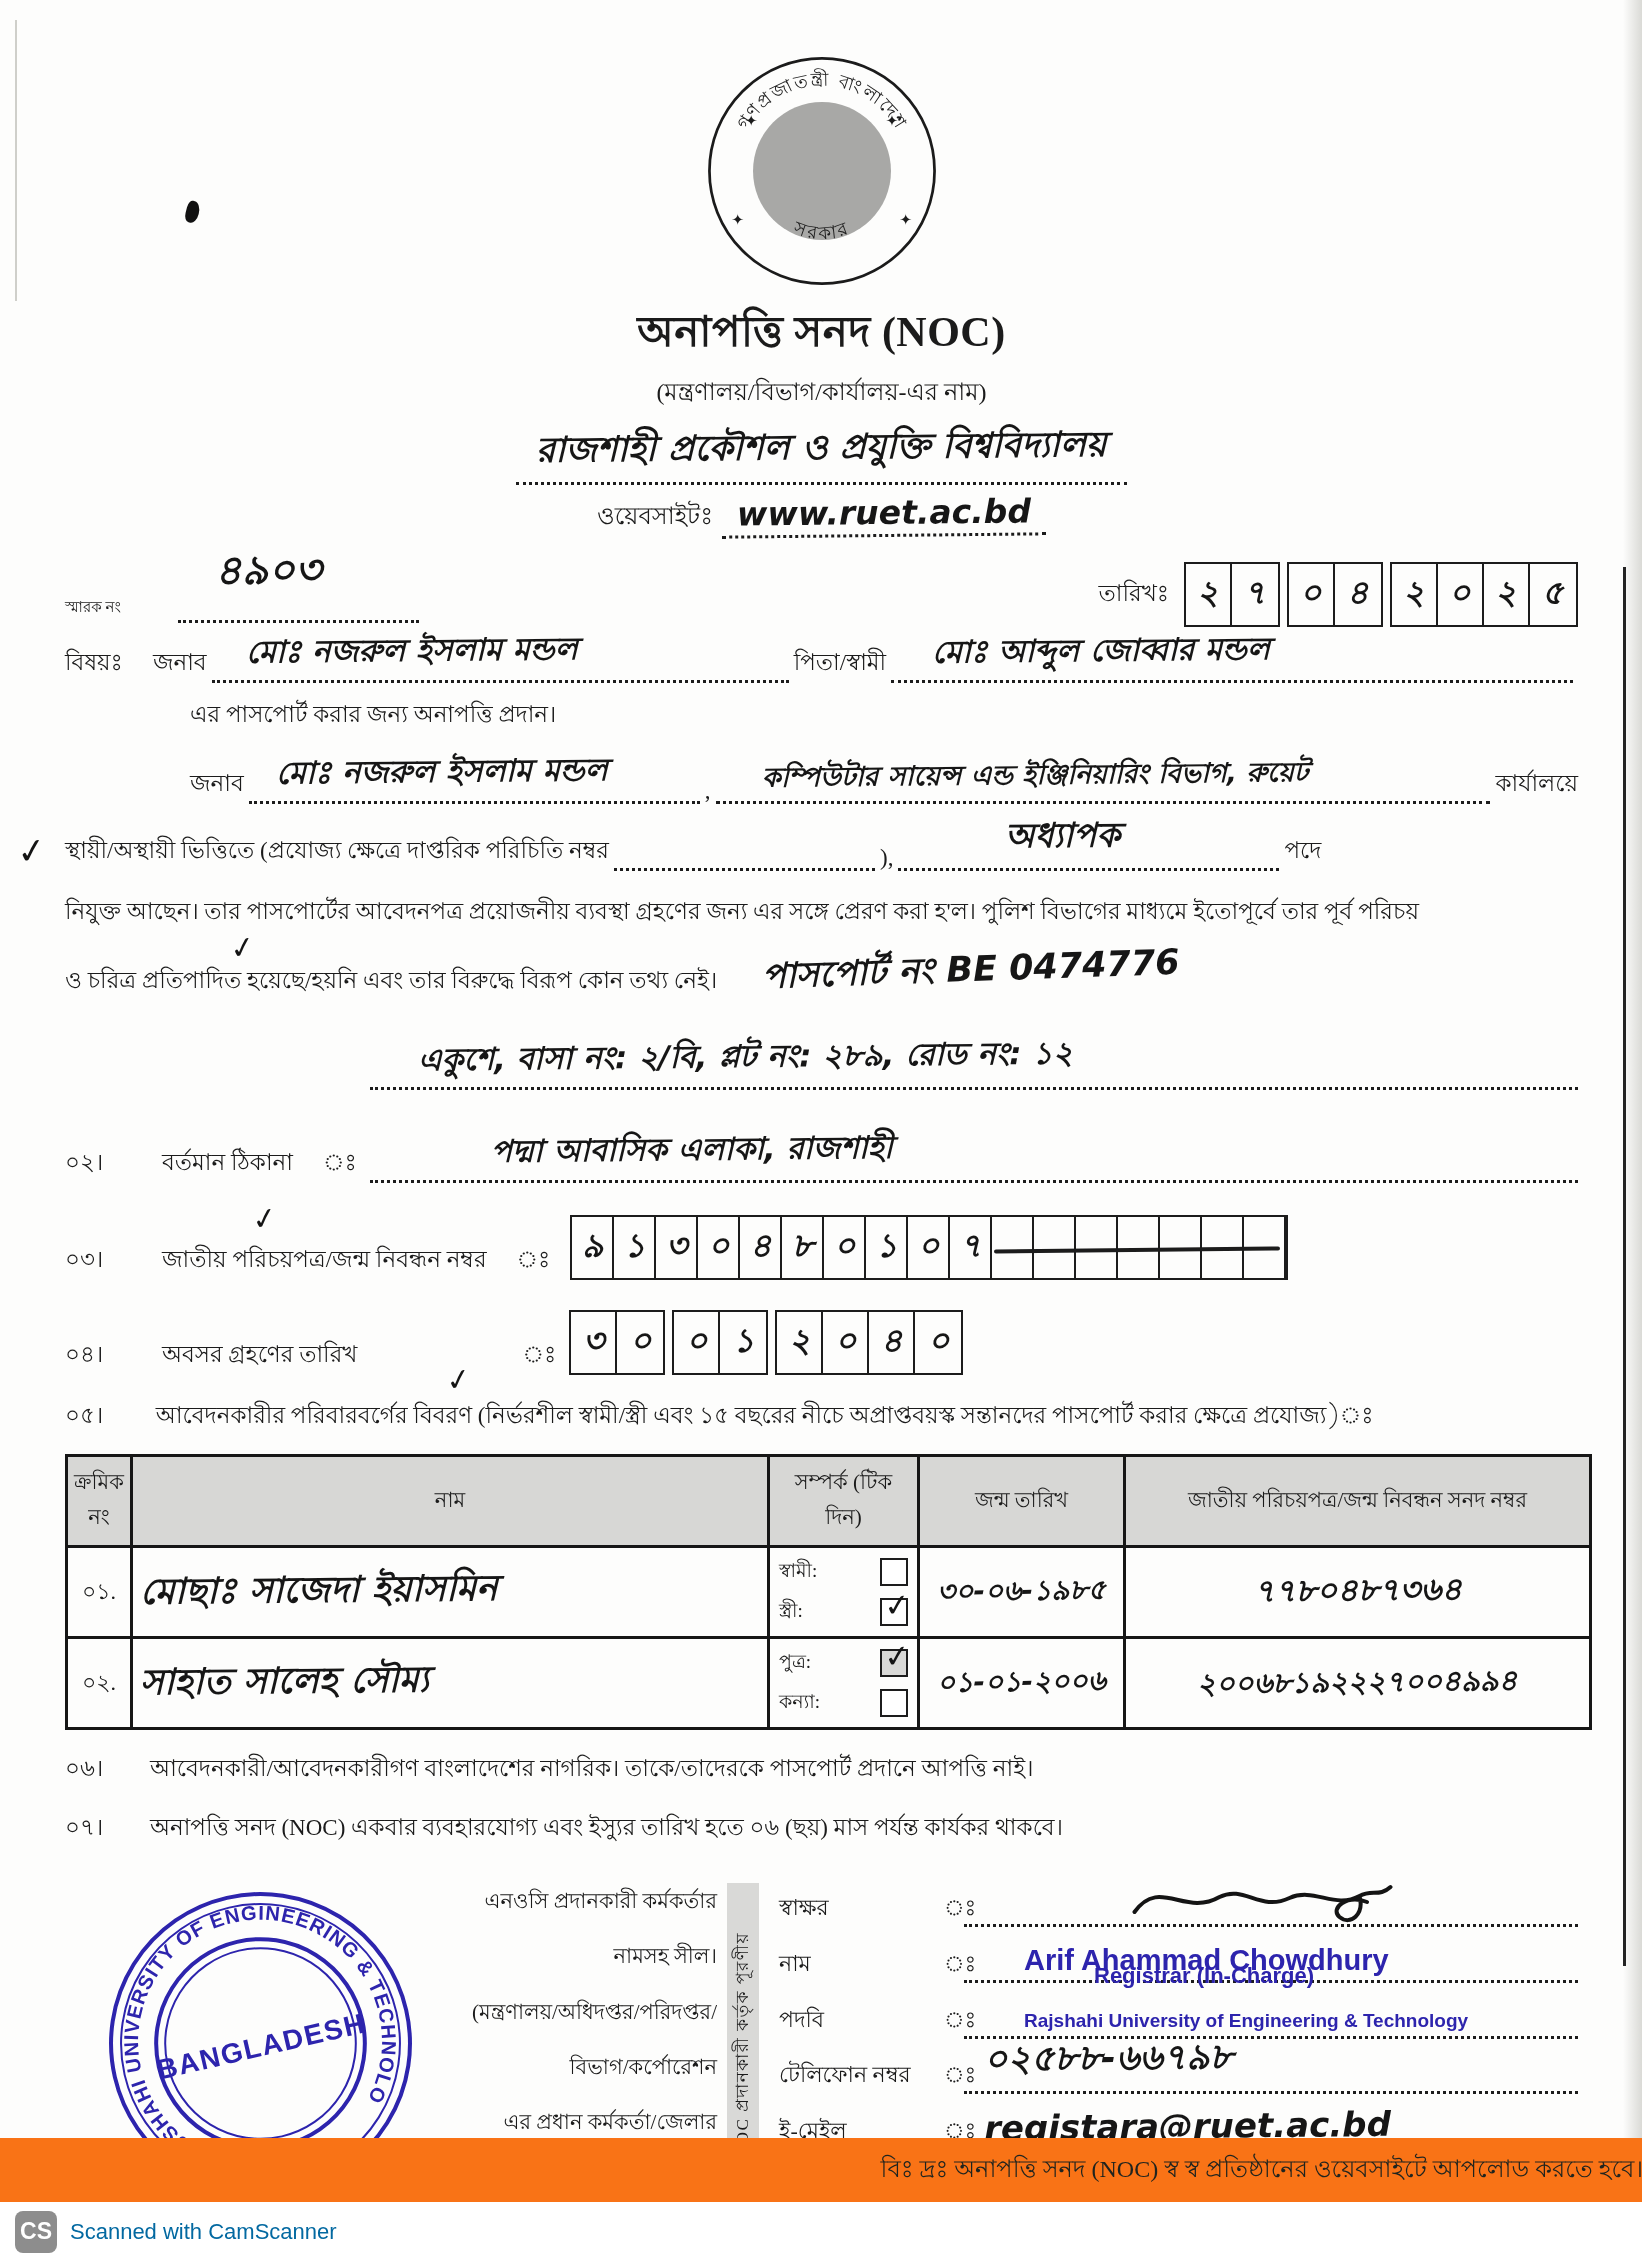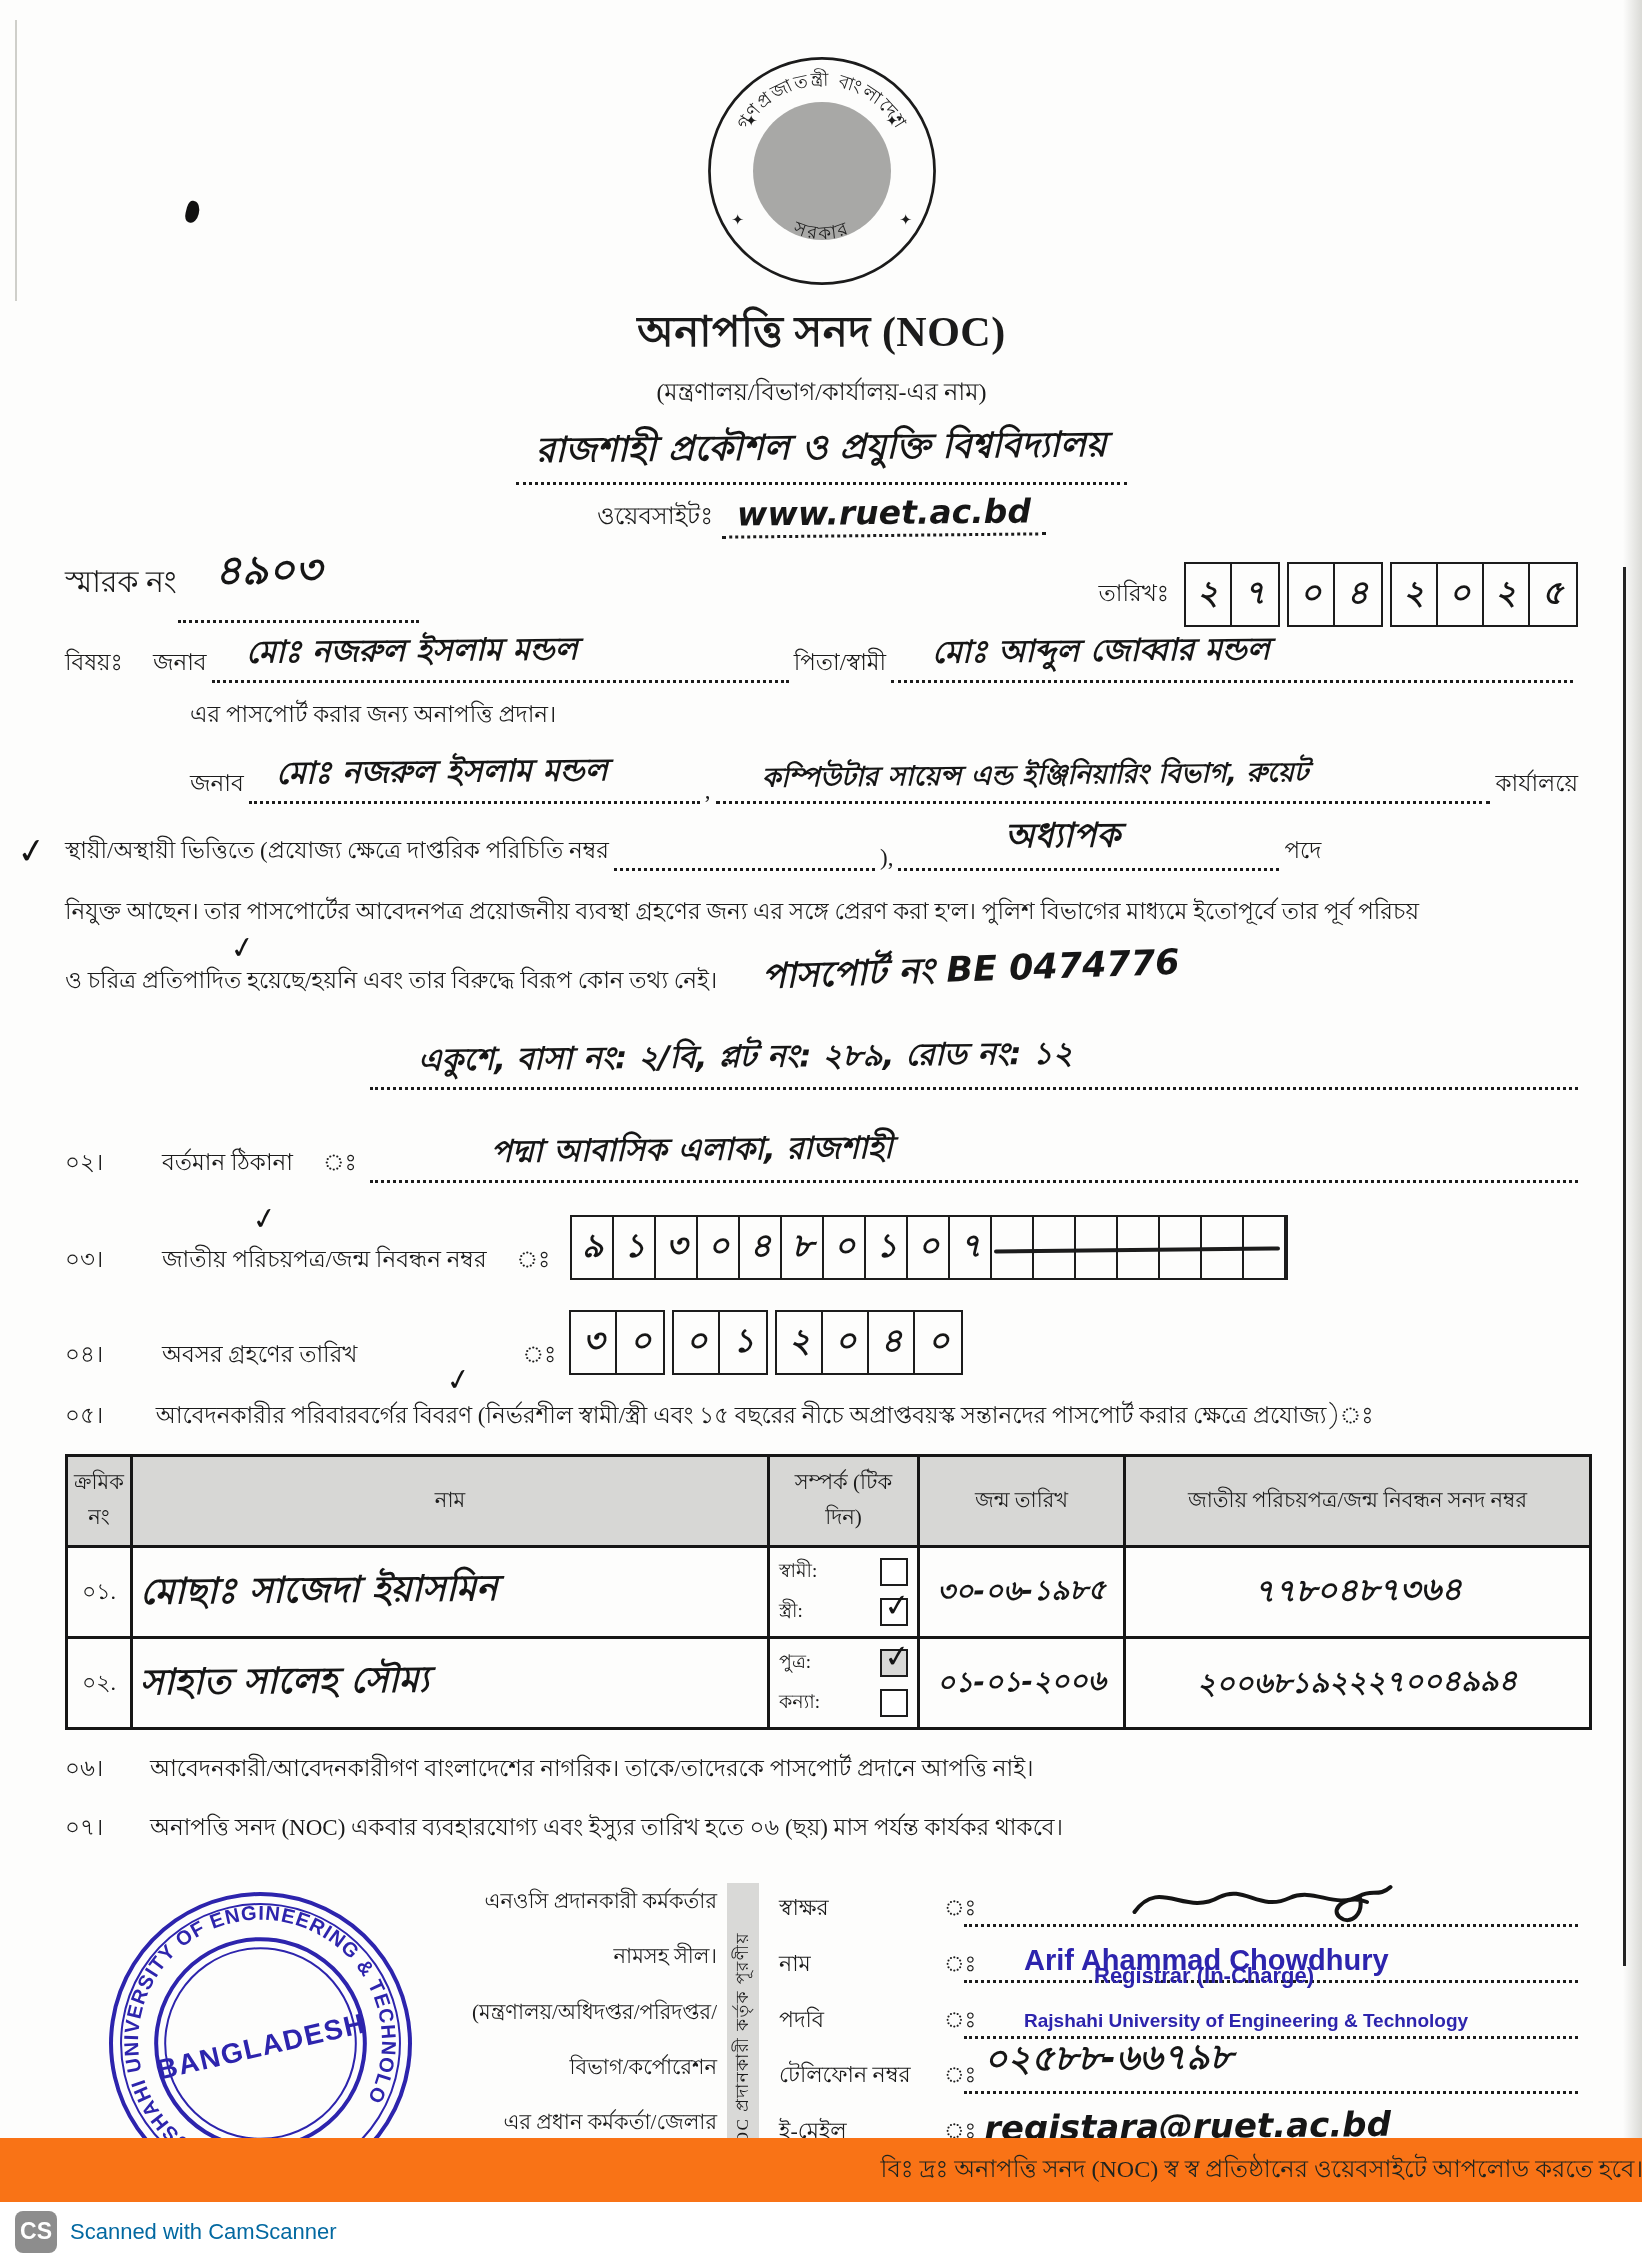--- a/index.html
+++ b/index.html
@@ -29,21 +29,21 @@
 
   .org-line { display:flex; justify-content:center; margin-top:7px; }
   .org-inner { position:relative; padding:0 20px 3px 20px;text-decoration:underline; }
   .org-inner .hw { font-size:35px; }
   .web-line { display:flex; justify-content:center; align-items:flex-end; gap:9px; margin-top:8px; }
   .web-label { font-size:24px; }
   .web-value { font-size:33px; padding:0 15px 2px 15px; }
 
   .memo-row { display:flex; justify-content:space-between; align-items:flex-end; margin-top:15px; }
   .memo-left { position:relative; width:381px; height:75px; }
-  .memo-label { position:absolute; left:0; bottom:18px; font-size:30px; }
+  .memo-label { position:absolute; left:0; bottom:7px; font-size:15px; }
   .memo-dots { position:absolute; left:113px; bottom:4px; width:241px; }
   .memo-value { position:absolute; left:150px; bottom:20px; font-size:41px; }
   .date-right { display:flex; align-items:center; gap:8px; }
   .date-label { font-size:23px; }
   .boxrow { display:flex; align-items:center; }
   .boxgroup { display:flex; border:2.5px solid #1c1c1c; margin-left:7px; }
   .cellbox { width:46px; height:61px; border-right:2px solid #1c1c1c;
              display:flex; align-items:center; justify-content:center; }
   .cellbox:last-child { border-right:none; }
   .cellbox .hw { font-size:33px; }

